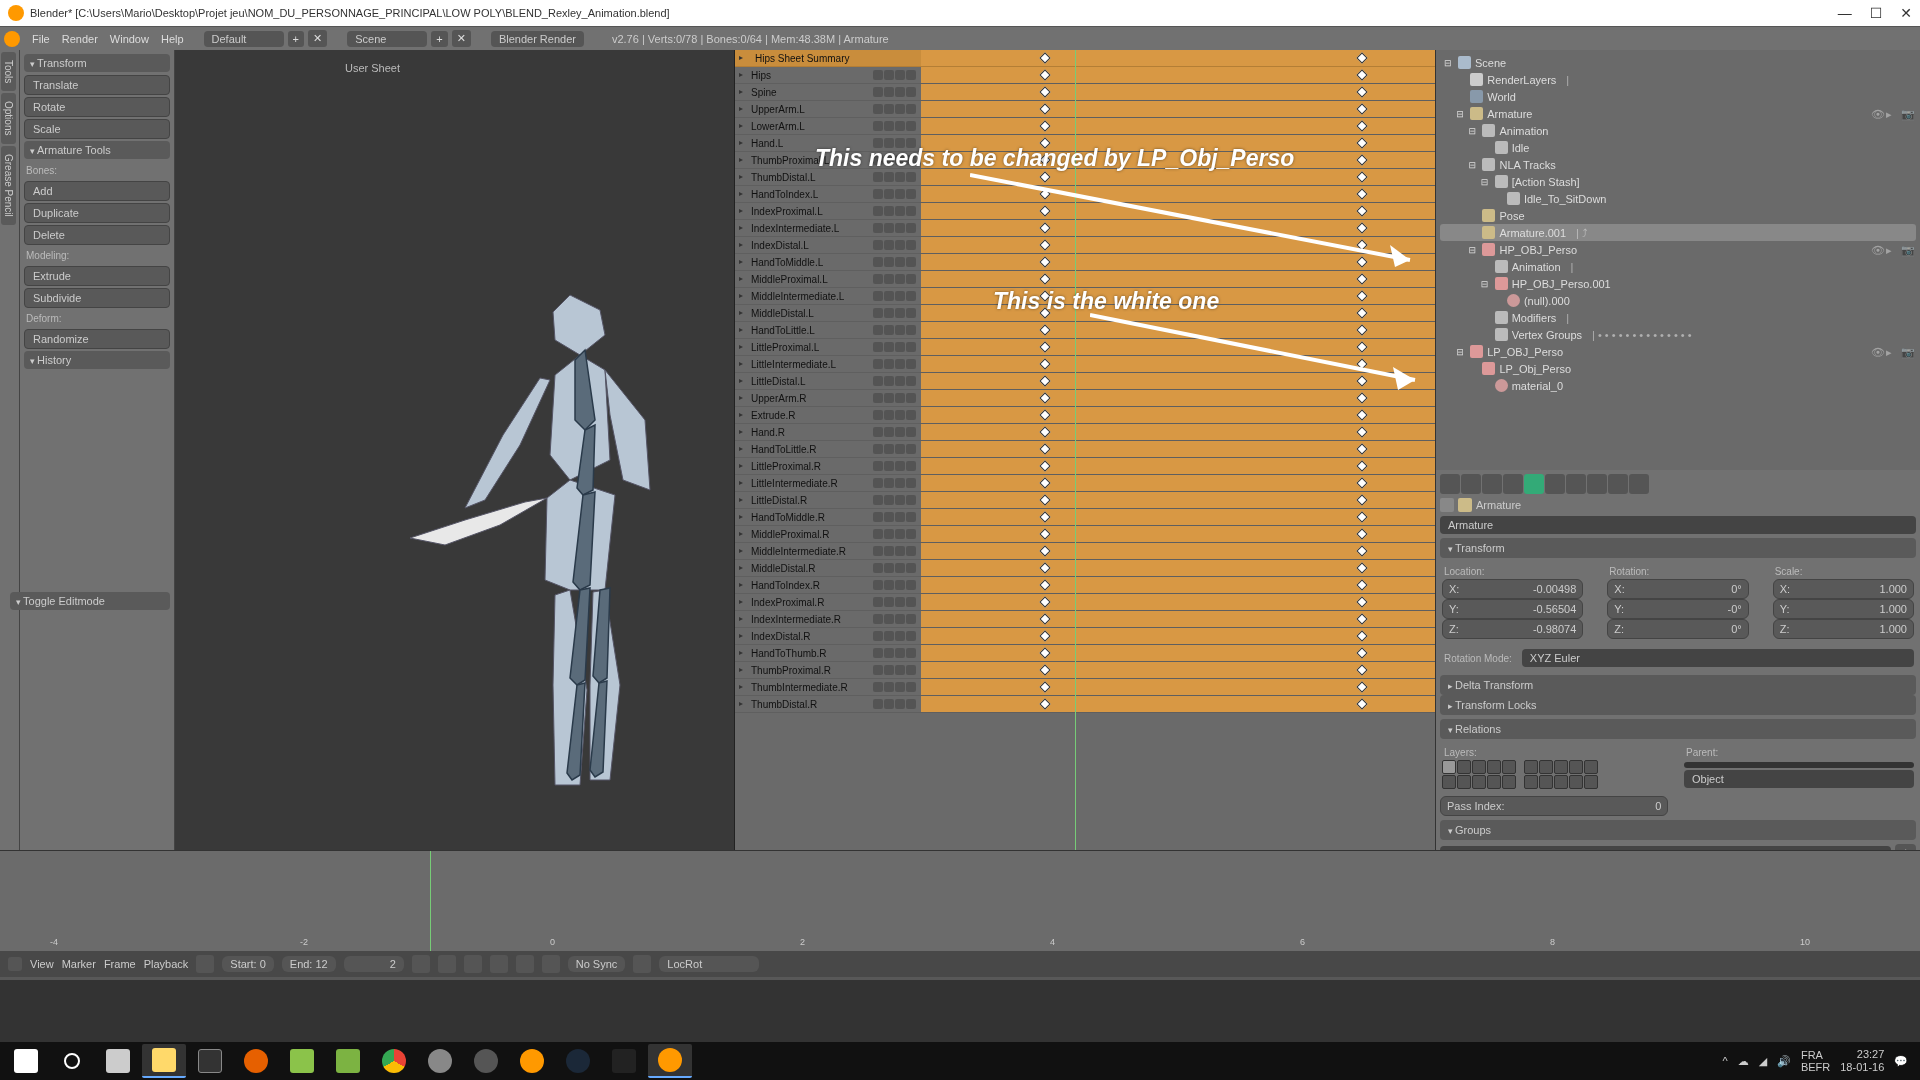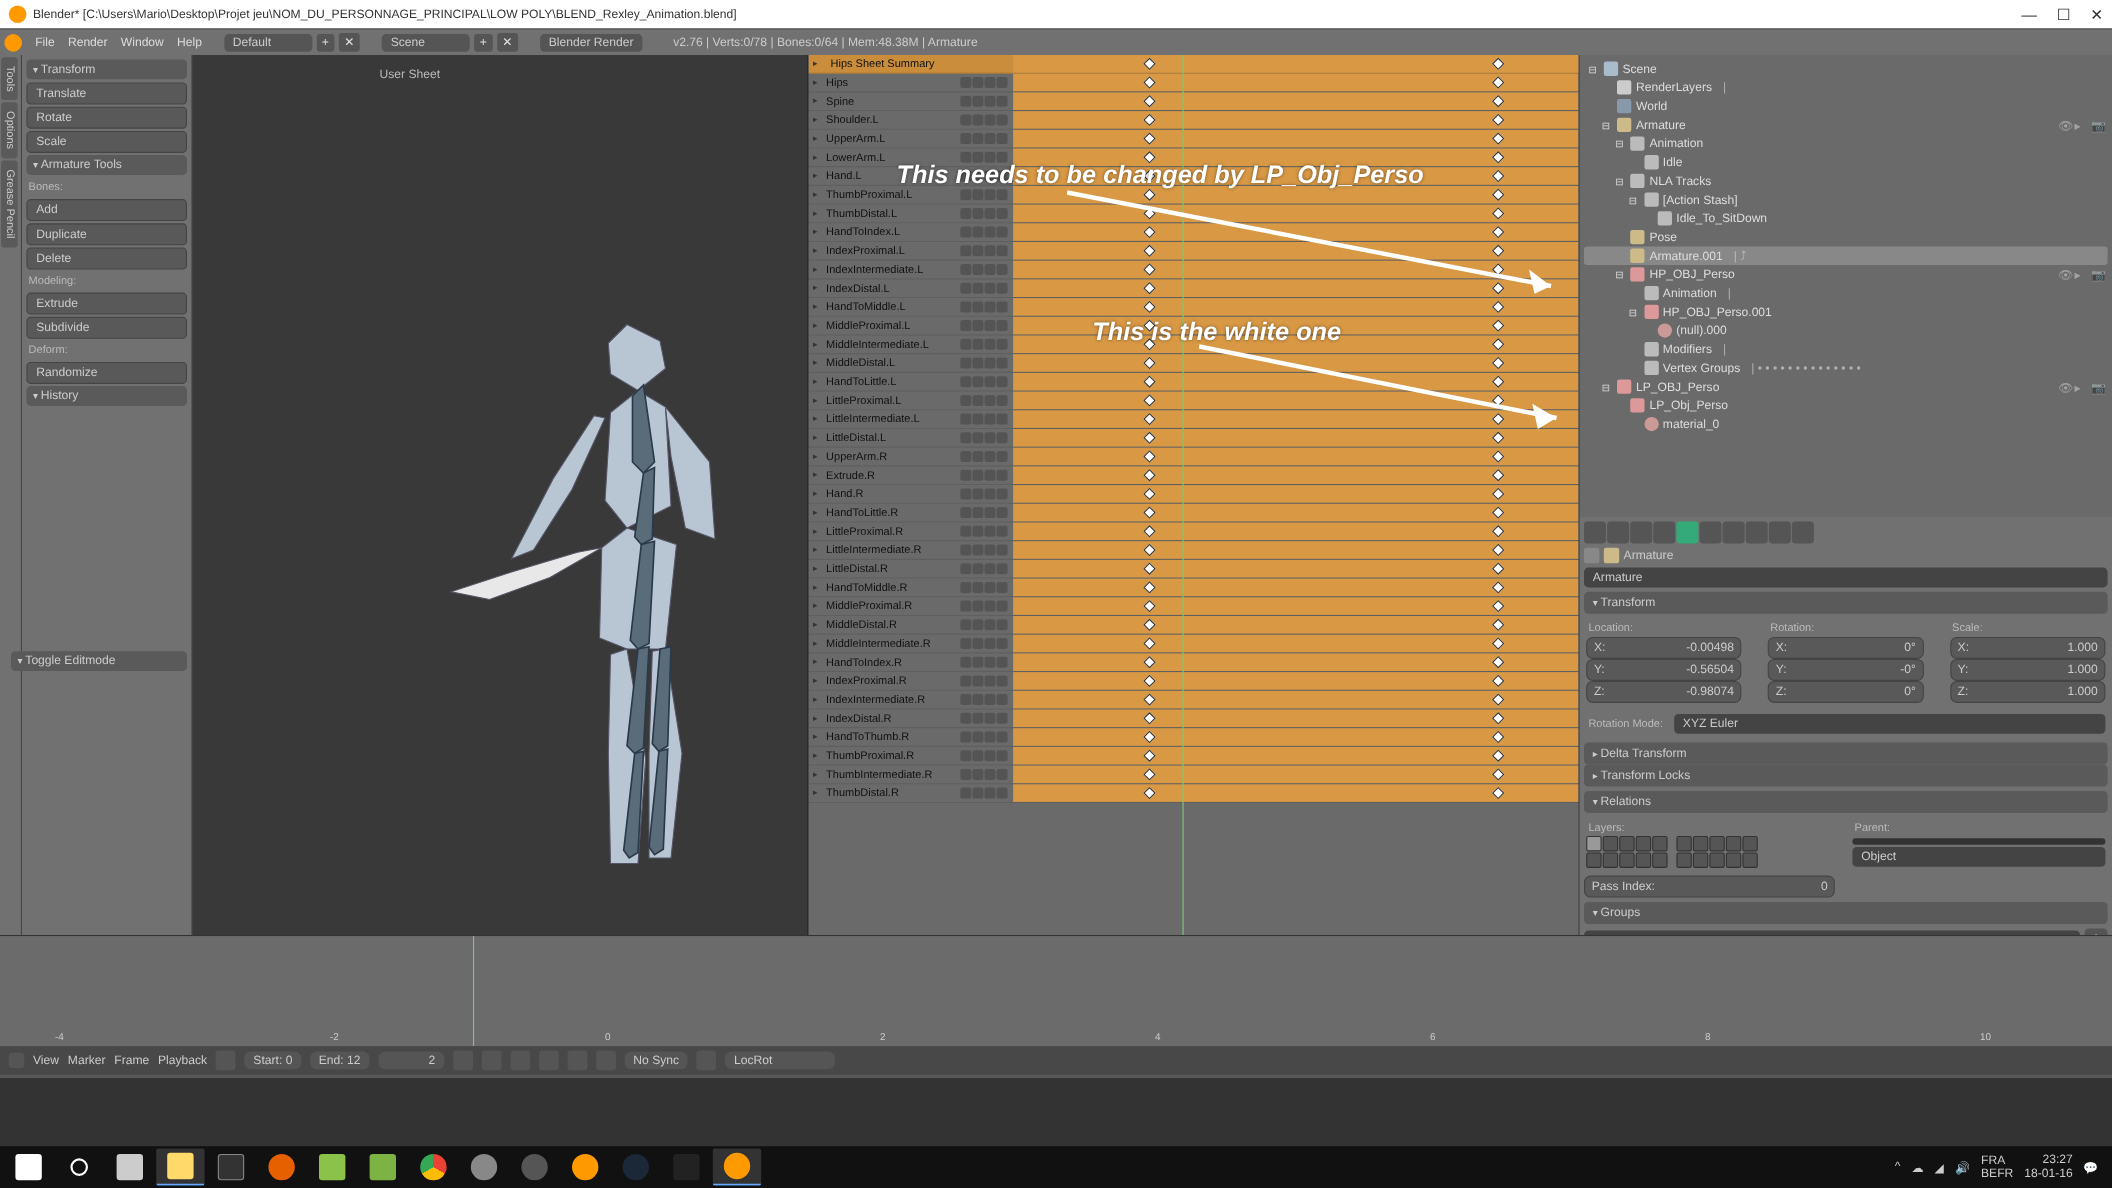--- a/index.html
+++ b/index.html
@@ -229,33 +229,20 @@
             <span></span>
             <span></span>
             <span></span>
           </div>
           <div class="ds-row-track ">
             <div class="ds-key" style="left:120px"></div>
             <div class="ds-key" style="left:437px"></div>
           </div>
         </div>
         <div class="ds-row">
-          <div class="ds-row-name">Shoulder.L</div>
-          <div class="ds-row-icons">
-            <span></span>
-            <span></span>
-            <span></span>
-            <span></span>
-          </div>
-          <div class="ds-row-track ">
-            <div class="ds-key" style="left:120px"></div>
-            <div class="ds-key" style="left:437px"></div>
-          </div>
-        </div>
-        <div class="ds-row">
           <div class="ds-row-name">UpperArm.L</div>
           <div class="ds-row-icons">
             <span></span>
             <span></span>
             <span></span>
             <span></span>
           </div>
           <div class="ds-row-track ">
             <div class="ds-key" style="left:120px"></div>
             <div class="ds-key" style="left:437px"></div>
@@ -580,34 +567,34 @@
             <span></span>
             <span></span>
             <span></span>
           </div>
           <div class="ds-row-track ">
             <div class="ds-key" style="left:120px"></div>
             <div class="ds-key" style="left:437px"></div>
           </div>
         </div>
         <div class="ds-row">
+          <div class="ds-row-name">MiddleIntermediate.R</div>
+          <div class="ds-row-icons">
+            <span></span>
+            <span></span>
+            <span></span>
+            <span></span>
+          </div>
+          <div class="ds-row-track ">
+            <div class="ds-key" style="left:120px"></div>
+            <div class="ds-key" style="left:437px"></div>
+          </div>
+        </div>
+        <div class="ds-row">
           <div class="ds-row-name">MiddleDistal.R</div>
-          <div class="ds-row-icons">
-            <span></span>
-            <span></span>
-            <span></span>
-            <span></span>
-          </div>
-          <div class="ds-row-track ">
-            <div class="ds-key" style="left:120px"></div>
-            <div class="ds-key" style="left:437px"></div>
-          </div>
-        </div>
-        <div class="ds-row">
-          <div class="ds-row-name">MiddleIntermediate.R</div>
           <div class="ds-row-icons">
             <span></span>
             <span></span>
             <span></span>
             <span></span>
           </div>
           <div class="ds-row-track ">
             <div class="ds-key" style="left:120px"></div>
             <div class="ds-key" style="left:437px"></div>
           </div>

